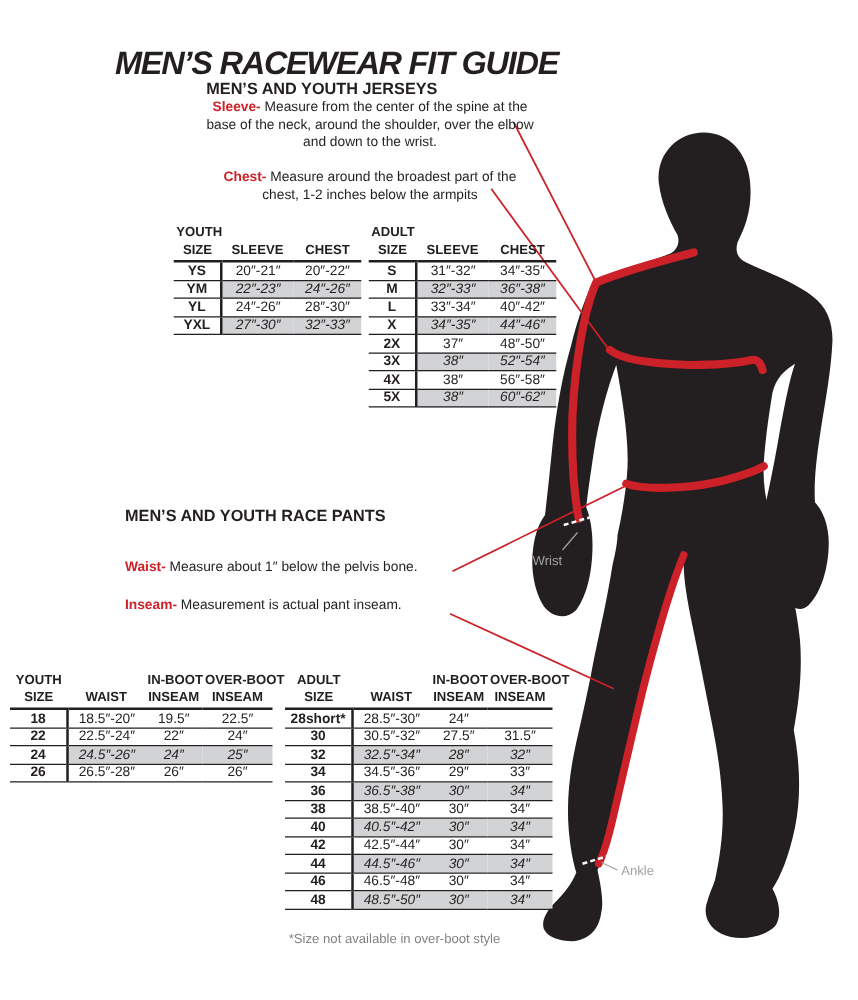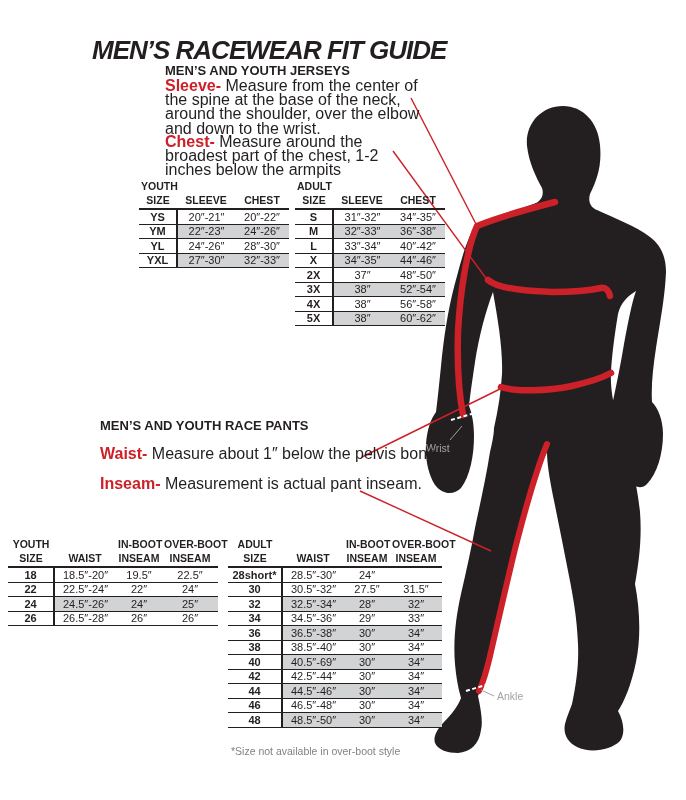--- a/index.html
+++ b/index.html
@@ -17,38 +17,38 @@
 
   #page-title{
     left:92px;top:18px;
     font-size:26px;font-weight:bold;font-style:italic;
     letter-spacing:-1px;white-space:nowrap;z-index:3;
   }
   .section-heading{
     font-size:13px;font-weight:bold;white-space:nowrap;z-index:3;
   }
   .desc{
-    font-size:16px;line-height:14.2px;width:262px;margin:0;z-index:3;
+    font-size:11px;line-height:14.2px;width:262px;margin:0;z-index:3;text-align:center;
   }
   .desc .term{color:var(--red);font-weight:bold;}
   .desc.nowrap{white-space:nowrap;width:auto;}
 
   table.sizes{
     border-collapse:collapse;table-layout:fixed;z-index:2;position:absolute;
     background:transparent;
   }
   table.sizes th,table.sizes td{
     text-align:center;padding:0 2px;white-space:nowrap;overflow:visible;
     font-size:11px;height:13.5px;vertical-align:middle;
   }
   table.sizes thead th{font-weight:bold;font-size:10.5px;height:14px;}
   table.sizes thead tr.hline th{border-bottom:2.5px solid var(--ink);padding-bottom:1px;}
   table.sizes tbody tr{border-bottom:1.6px solid var(--ink);}
   table.sizes tbody th{font-weight:bold;border-right:2px solid var(--ink);}
-  table.sizes tbody tr.shade td{background:var(--shade);}
+  table.sizes tbody tr.shade td{background:var(--shade);font-style:italic;}
 
   #footnote{
     left:231px;top:745px;font-size:10.5px;color:var(--graynote);z-index:3;
   }
   #figure-svg{left:0;top:0;width:686px;height:800px;z-index:1;pointer-events:none;}
   #figure-svg text{font-family:"Liberation Sans",sans-serif;font-size:10.5px;fill:var(--graylabel);}
 </style>
 </head>
 <body>
 
@@ -165,21 +165,21 @@
           <td>56″-58″</td>
         </tr>
         <tr class="shade">
           <th>5X</th>
           <td>38″</td>
           <td>60″-62″</td>
         </tr>
       </tbody>
   </table>
 
-  <h2 class="abs section-heading" style="left:100px;top:407px;">MEN’S AND YOUTH RACE PANTS</h2>
+  <h2 class="abs section-heading" style="left:100px;top:394px;">MEN’S AND YOUTH RACE PANTS</h2>
 
   <p class="abs desc nowrap" style="left:100px;top:447px;">
     <span class="term">Waist-</span>
     <span>Measure about 1″ below the pelvis bone.</span>
   </p>
 
   <p class="abs desc nowrap" style="left:100px;top:477px;">
     <span class="term">Inseam-</span>
     <span>Measurement is actual pant inseam.</span>
   </p>
@@ -286,21 +286,21 @@
           <td>34″</td>
         </tr>
         <tr>
           <th>38</th>
           <td>38.5″-40″</td>
           <td>30″</td>
           <td>34″</td>
         </tr>
         <tr class="shade">
           <th>40</th>
-          <td>40.5″-69″</td>
+          <td>40.5″-42″</td>
           <td>30″</td>
           <td>34″</td>
         </tr>
         <tr>
           <th>42</th>
           <td>42.5″-44″</td>
           <td>30″</td>
           <td>34″</td>
         </tr>
         <tr class="shade">

